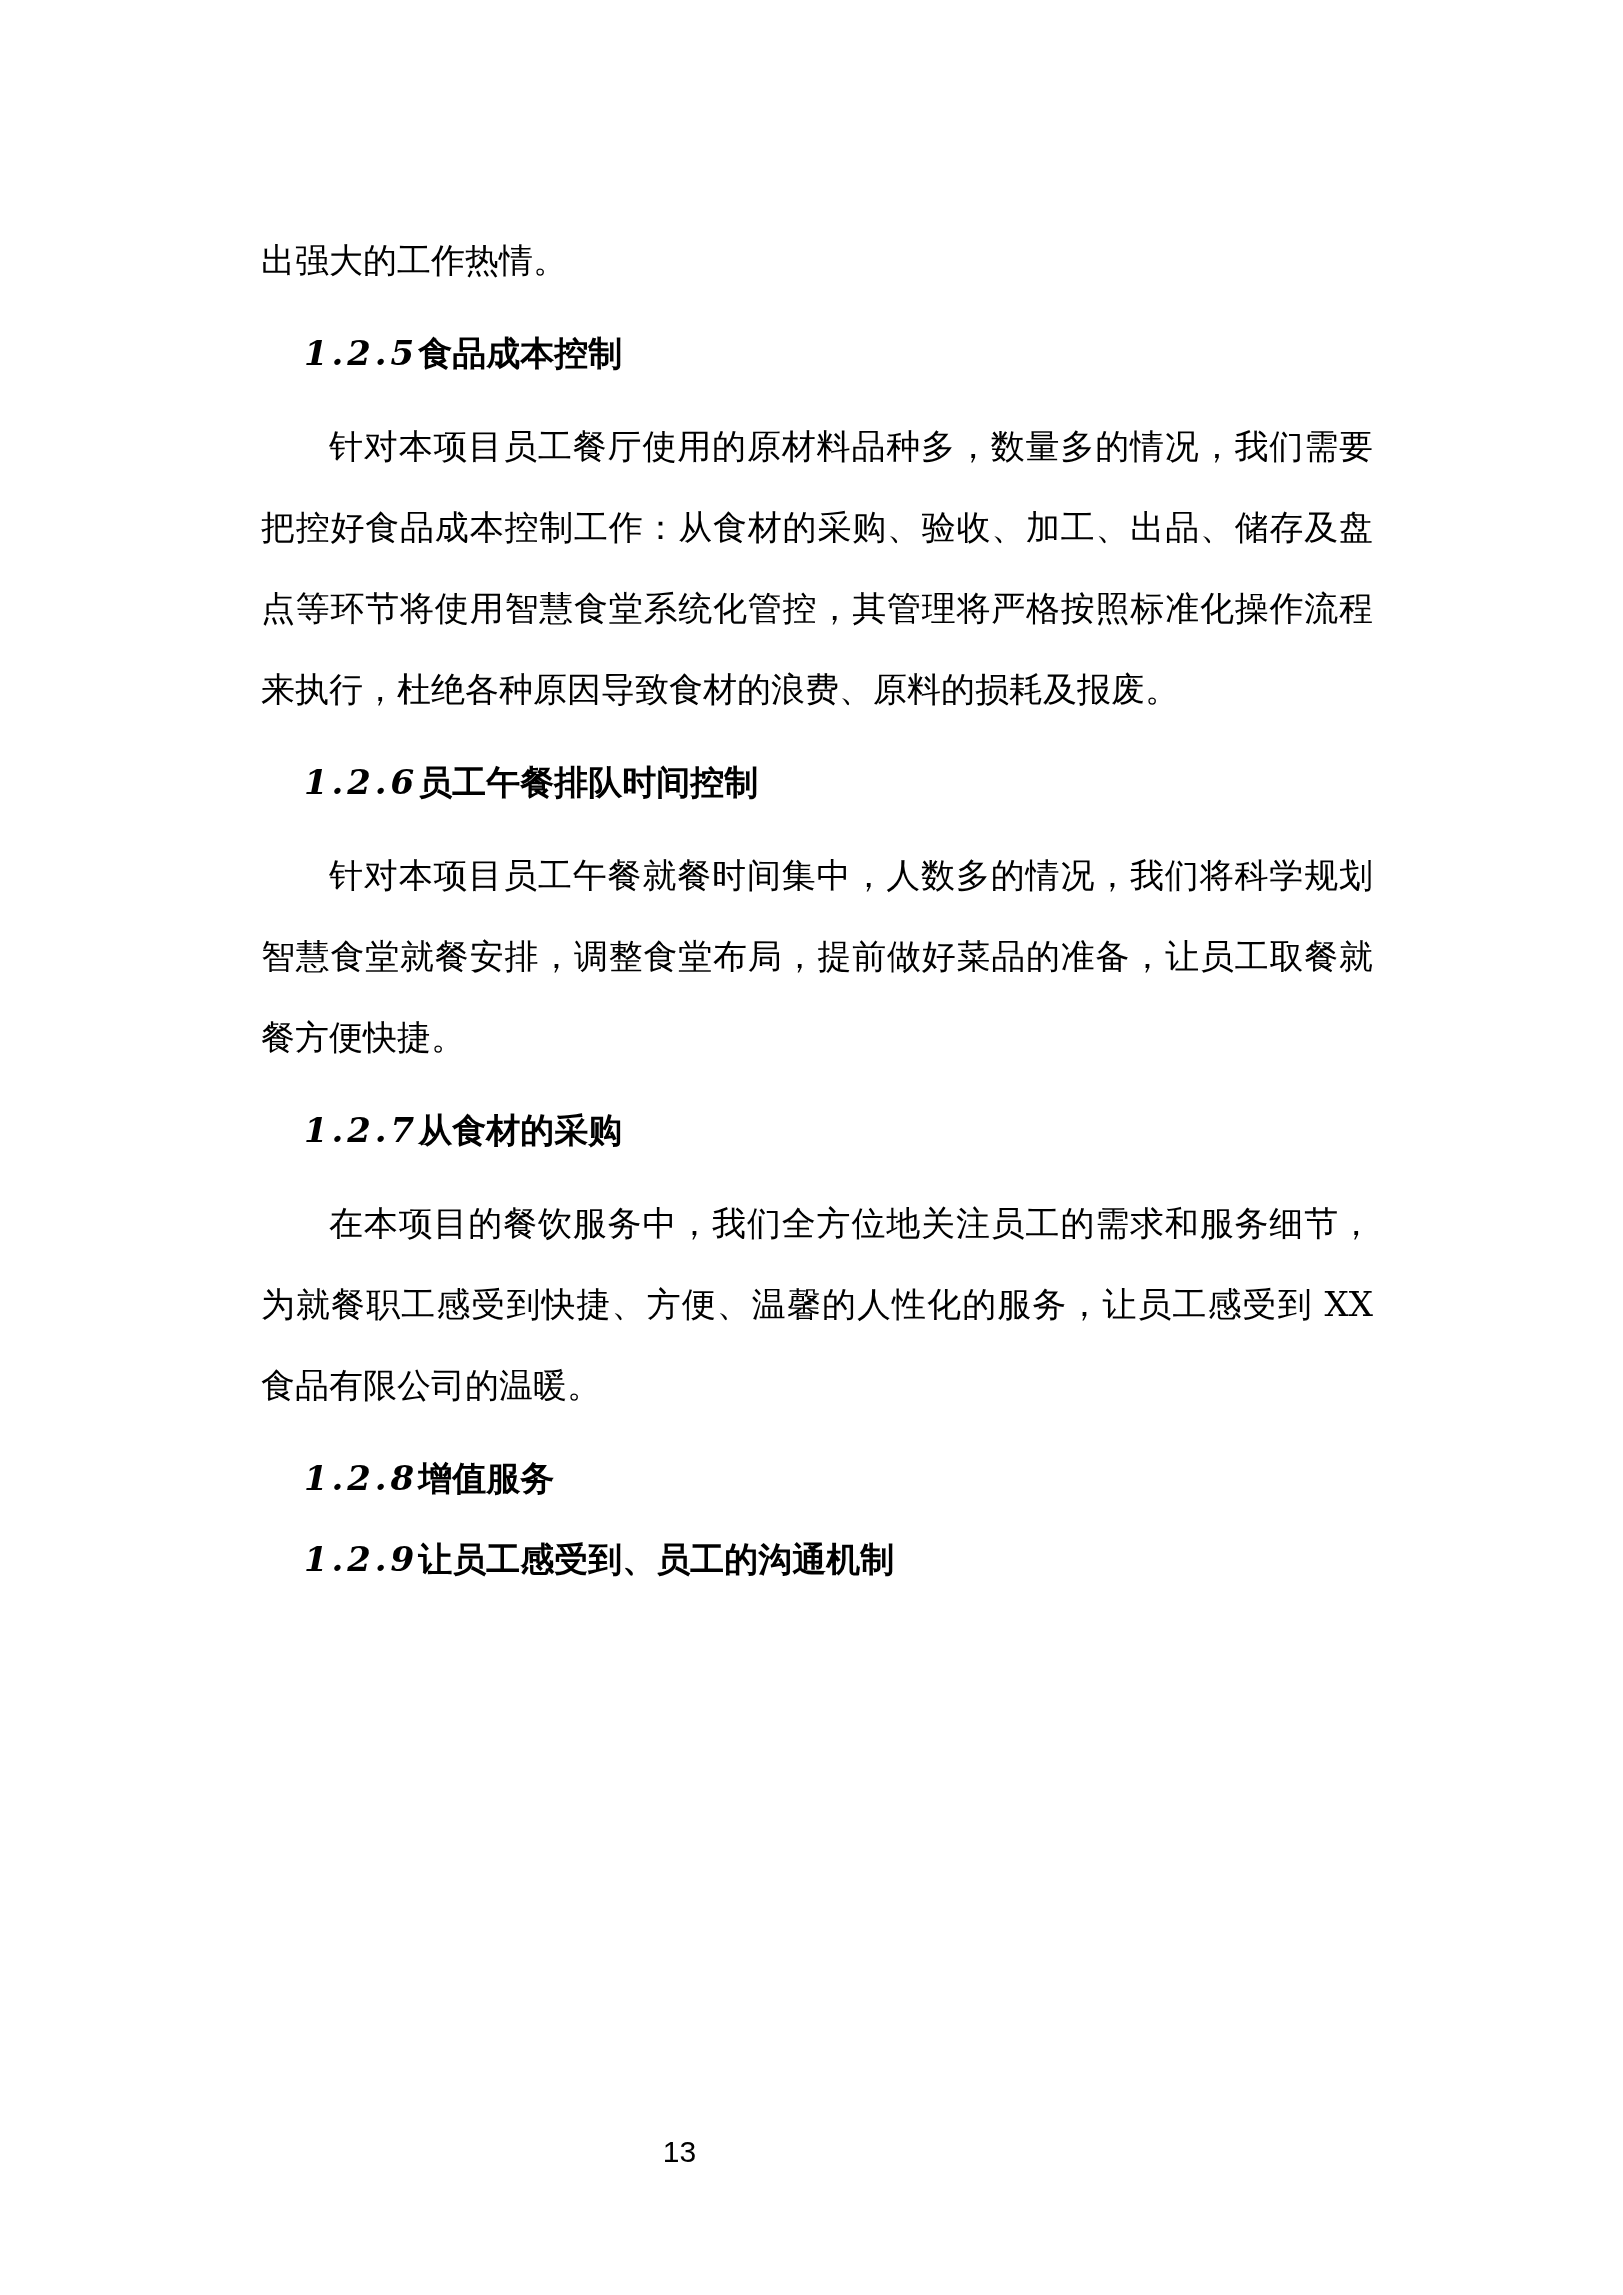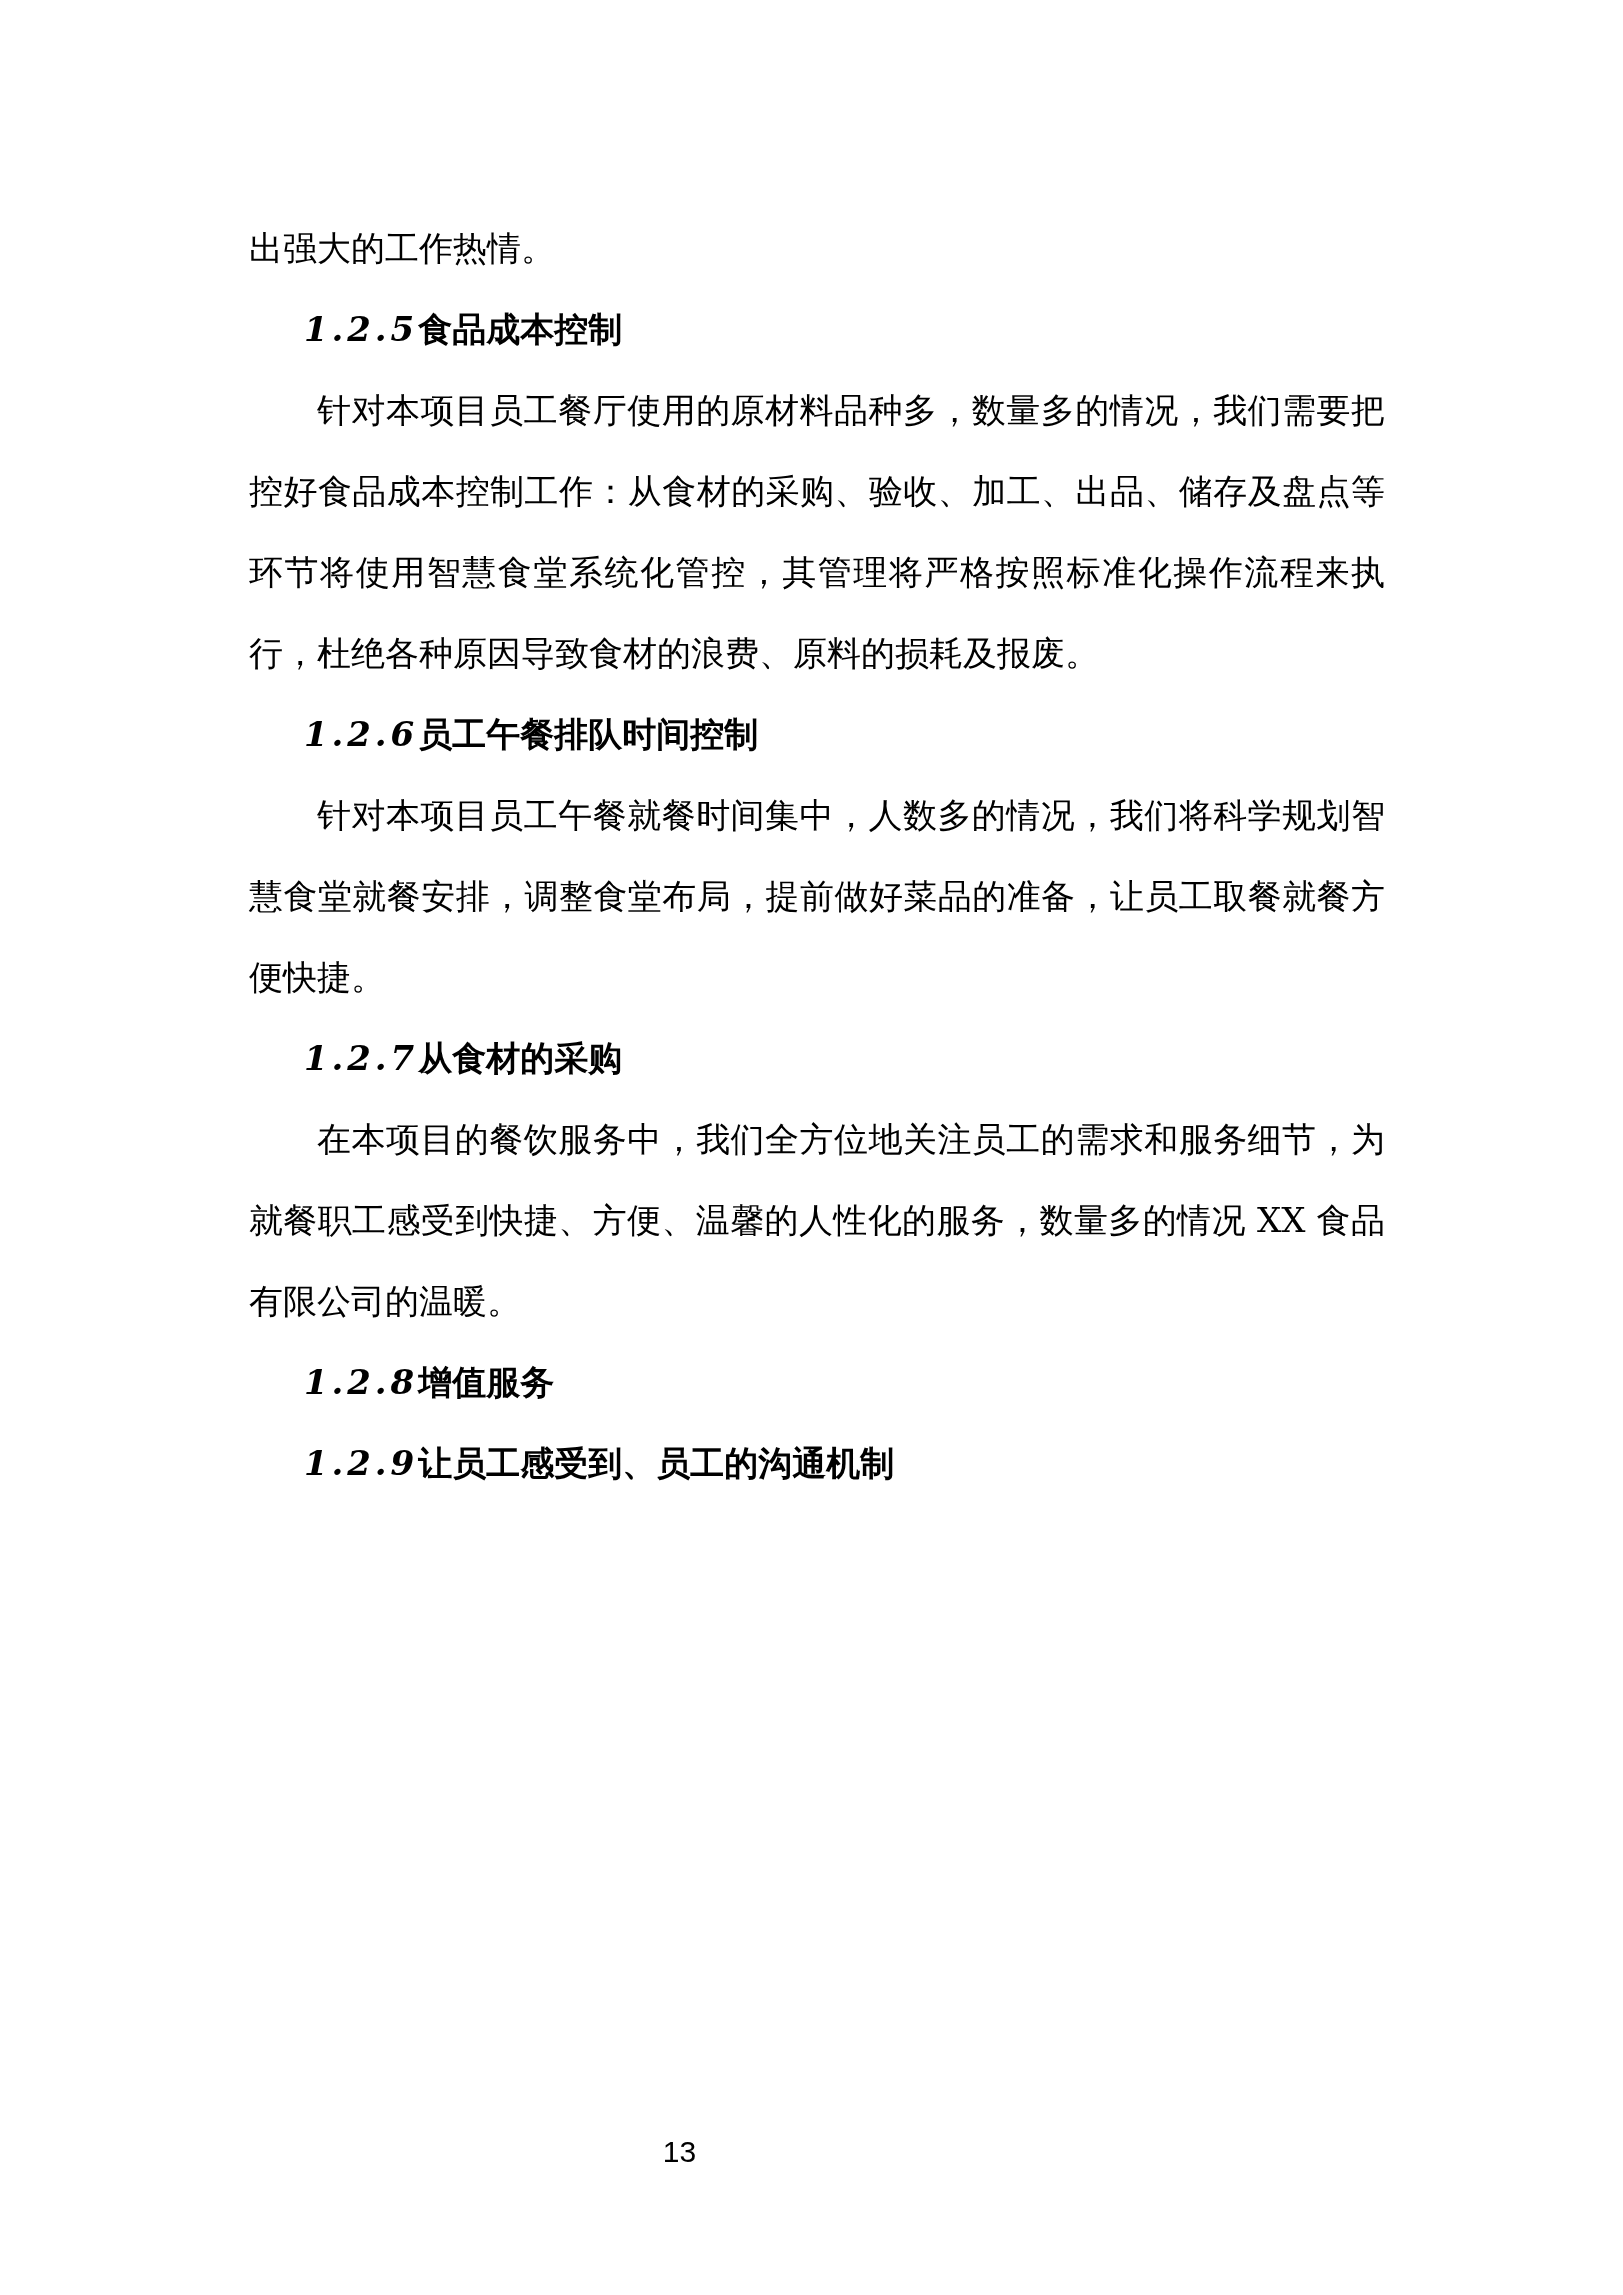--- a/index.html
+++ b/index.html
@@ -3,21 +3,21 @@
 <meta charset="utf-8">
 <style>
   html, body { margin: 0; padding: 0; background: #ffffff; }
   body { width: 1623px; height: 2295px; position: relative; overflow: hidden; }
   .page { position: absolute; left: 0; top: 0; width: 1623px; height: 2295px; background: #ffffff; }
   .content {
     position: absolute; left: 249px; top: 208px; width: 1136px;
     font-family: "DejaVu Serif", "Liberation Serif", serif;
     color: #000000; font-size: 34px; line-height: 81px;
   }
-  .p { margin: 0; text-align: justify; text-justify: inter-character; }
+  .p { margin: 12px; text-align: justify; text-justify: inter-character; }
   .p.indent { text-indent: 68px; }
   .h { margin: 0; padding-left: 55px; font-weight: bold; letter-spacing: 0px; }
   .h .num { letter-spacing: 3.9px; font-style: italic; }
   .footer {
     position: absolute; left: 0; width: 1359px; top: 2135px; text-align: center;
     font-family: "Liberation Sans", "DejaVu Sans", sans-serif; font-size: 30px; color: #000000;
   }
 </style>
 </head>
 <body>
@@ -26,21 +26,21 @@
   <div class="content">
     <p class="p">出强大的工作热情。</p>
 
     <p class="h"><span class="num">1.2.5</span><span>食品成本控制</span></p>
     <p class="p indent">针对本项目员工餐厅使用的原材料品种多，数量多的情况，我们需要把控好食品成本控制工作：从食材的采购、验收、加工、出品、储存及盘点等环节将使用智慧食堂系统化管控，其管理将严格按照标准化操作流程来执行，杜绝各种原因导致食材的浪费、原料的损耗及报废。</p>
 
     <p class="h"><span class="num">1.2.6</span><span>员工午餐排队时间控制</span></p>
     <p class="p indent">针对本项目员工午餐就餐时间集中，人数多的情况，我们将科学规划智慧食堂就餐安排，调整食堂布局，提前做好菜品的准备，让员工取餐就餐方便快捷。</p>
 
     <p class="h"><span class="num">1.2.7</span><span>从食材的采购</span></p>
-    <p class="p indent">在本项目的餐饮服务中，我们全方位地关注员工的需求和服务细节，为就餐职工感受到快捷、方便、温馨的人性化的服务，数量多的情况 XX 食品有限公司的温暖。</p>
+    <p class="p indent">在本项目的餐饮服务中，我们全方位地关注员工的需求和服务细节，为就餐职工感受到快捷、方便、温馨的人性化的服务，让员工感受到 XX 食品有限公司的温暖。</p>
 
     <p class="h"><span class="num">1.2.8</span><span>增值服务</span></p>
 
     <p class="h"><span class="num">1.2.9</span><span>让员工感受到、员工的沟通机制</span></p>
   </div>
 
   <div class="footer">13</div>
 </div>
 
 

